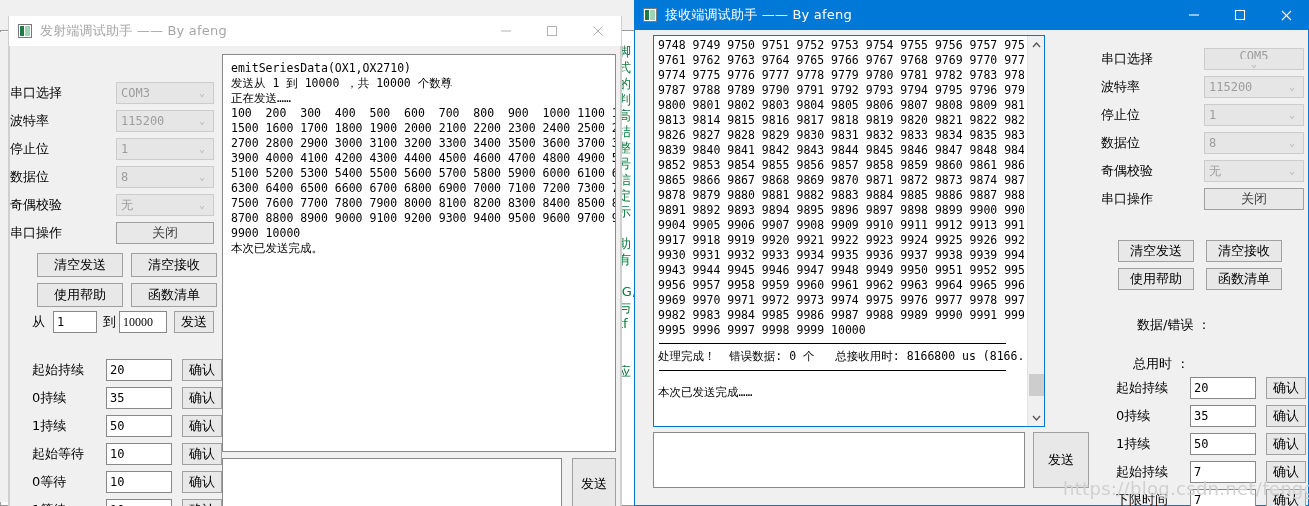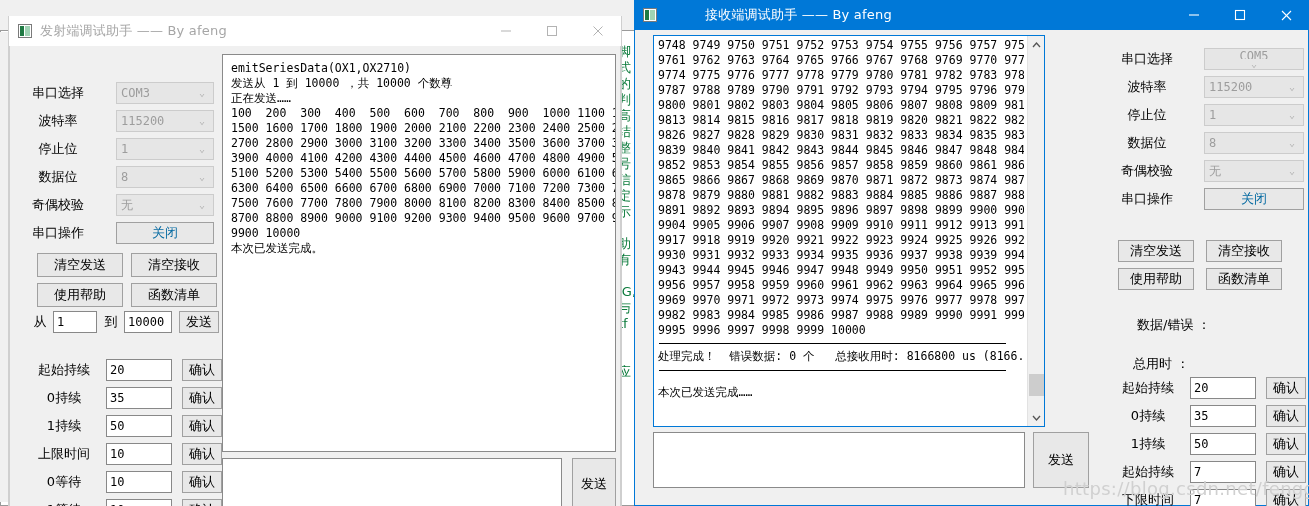--- a/index.html
+++ b/index.html
@@ -61,43 +61,43 @@
   #win-left{left:8px;top:16px;width:614px;height:506px;border:1px solid #cfcfcf;border-top:none;}
   #win-left .titlebar{background:#ffffff;border-bottom:1px solid #ffffff;}
   #win-left .ttl{color:#a6a6a6;}
   #win-left .wbtn{color:#b3b3b3;}
   #win-left .body{background:#f0f0f0;position:absolute;left:0;top:30px;right:0;bottom:0;
                   border:1px solid #cfcfcf;border-top:none;box-sizing:border-box;}
 
   
   #win-right{left:634px;top:0px;width:675px;height:506px;}
   #win-right .titlebar{background:#0078d7;}
-  #win-right .ttl{color:#ffffff;margin-left:40px;}
+  #win-right .ttl{color:#ffffff;}
   #win-right .wbtn{color:#ffffff;}
   #win-right .body{background:#f0f0f0;position:absolute;left:0;top:30px;right:0;bottom:0;
                    border:1px solid #0078d7;border-top:none;box-sizing:border-box;}
 
   
   .lbl{
-    font-size:13px;color:#000;text-align:center;white-space:nowrap;
+    font-size:13px;color:#000;text-align:left;white-space:nowrap;
     line-height:18px;
   }
   .combo{
     height:22px;background:#e6e6e6;border:1px solid #cccccc;box-sizing:border-box;
     display:flex;align-items:center;padding:0 4px;position:relative;
     color:#9d9d9d;font-size:12px;font-family:"DejaVu Sans Mono","Liberation Mono",monospace;
   }
   .combo .cv{flex:1;white-space:nowrap;overflow:hidden;}
   .combo .chev{width:14px;text-align:center;color:#b0b0b0;font-size:10px;line-height:1;}
   .btn{
     background:#e8e8e8;border:1px solid #a0a0a0;box-sizing:border-box;
     display:flex;align-items:center;justify-content:center;
     font-size:13px;color:#000;white-space:nowrap;cursor:default;
   }
-  .btn.red{color:#0369a1;}
+  .btn.red{color:#404040;}
   .txtin{
     background:#ffffff;border:1px solid #888888;box-sizing:border-box;
     display:flex;align-items:center;padding-left:3px;
     font-size:12px;color:#000;font-family:"DejaVu Sans Mono","Liberation Mono",monospace;
     height:22px;
   }
   .panel{background:#ffffff;border:1px solid #8a8a8a;box-sizing:border-box;}
 
   .mono-text{
     font-family:"DejaVu Sans Mono","Liberation Mono",monospace;
@@ -248,42 +248,42 @@
 
       <div class="btn" style="position:absolute;left:27px;top:207px;width:86px;height:24px;">清空发送</div>
       <div class="btn" style="position:absolute;left:121px;top:207px;width:86px;height:24px;">清空接收</div>
       <div class="btn" style="position:absolute;left:27px;top:237px;width:86px;height:24px;">使用帮助</div>
       <div class="btn" style="position:absolute;left:121px;top:237px;width:86px;height:24px;">函数清单</div>
 
       <div class="lrow" style="left:22px;top:265px;">
         <span class="lbl" style="width:16px;">从</span>
         <span class="txtin" style="width:44px;margin-left:5px;">1</span>
         <span class="lbl" style="width:16px;margin-left:6px;">到</span>
-        <span class="txtin" style="width:48px;margin-left:5px;">10000</span>
+        <span class="txtin" style="width:48px;font-family:Liberation Serif, serif;">10000</span>
         <span class="btn" style="width:40px;height:22px;margin-left:7px;">发送</span>
       </div>
 
       <div id="left-params">
           <div class="lrow" style="left: 22px; top: 313px;">
             <span class="lbl" style="width: 64px;">起始持续</span>
             <span class="txtin" style="width: 66px; margin-left: 10px;">20</span>
             <span class="btn" style="width: 40px; height: 22px; margin-left: 10px;">确认</span>
           </div>
           <div class="lrow" style="left: 22px; top: 341px;">
             <span class="lbl" style="width: 64px;">0持续</span>
             <span class="txtin" style="width: 66px; margin-left: 10px;">35</span>
             <span class="btn" style="width: 40px; height: 22px; margin-left: 10px;">确认</span>
           </div>
           <div class="lrow" style="left: 22px; top: 369px;">
             <span class="lbl" style="width: 64px;">1持续</span>
             <span class="txtin" style="width: 66px; margin-left: 10px;">50</span>
             <span class="btn" style="width: 40px; height: 22px; margin-left: 10px;">确认</span>
           </div>
           <div class="lrow" style="left: 22px; top: 397px;">
-            <span class="lbl" style="width: 64px;">上限时间</span>
+            <span class="lbl" style="width: 64px;">起始等待</span>
             <span class="txtin" style="width: 66px; margin-left: 10px;">10</span>
             <span class="btn" style="width: 40px; height: 22px; margin-left: 10px;">确认</span>
           </div>
           <div class="lrow" style="left: 22px; top: 425px;">
             <span class="lbl" style="width: 64px;">0等待</span>
             <span class="txtin" style="width: 66px; margin-left: 10px;">10</span>
             <span class="btn" style="width: 40px; height: 22px; margin-left: 10px;">确认</span>
           </div>
           <div class="lrow" style="left: 22px; top: 453px;">
             <span class="lbl" style="width: 64px;">1等待</span>

